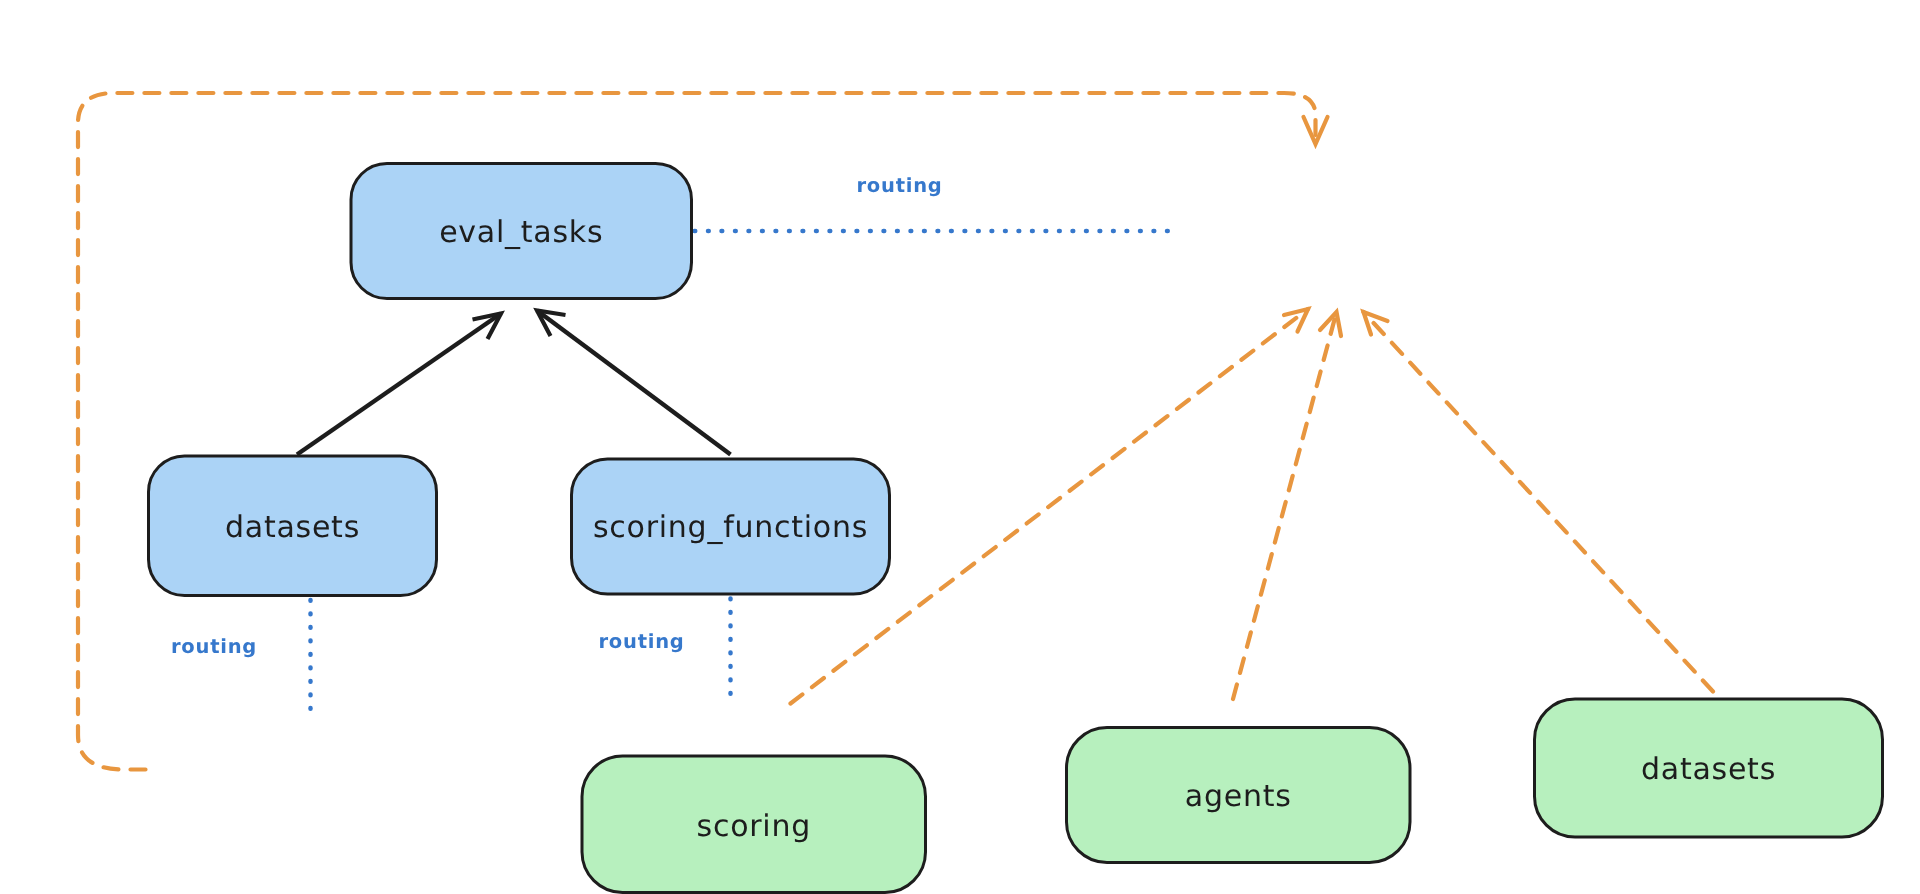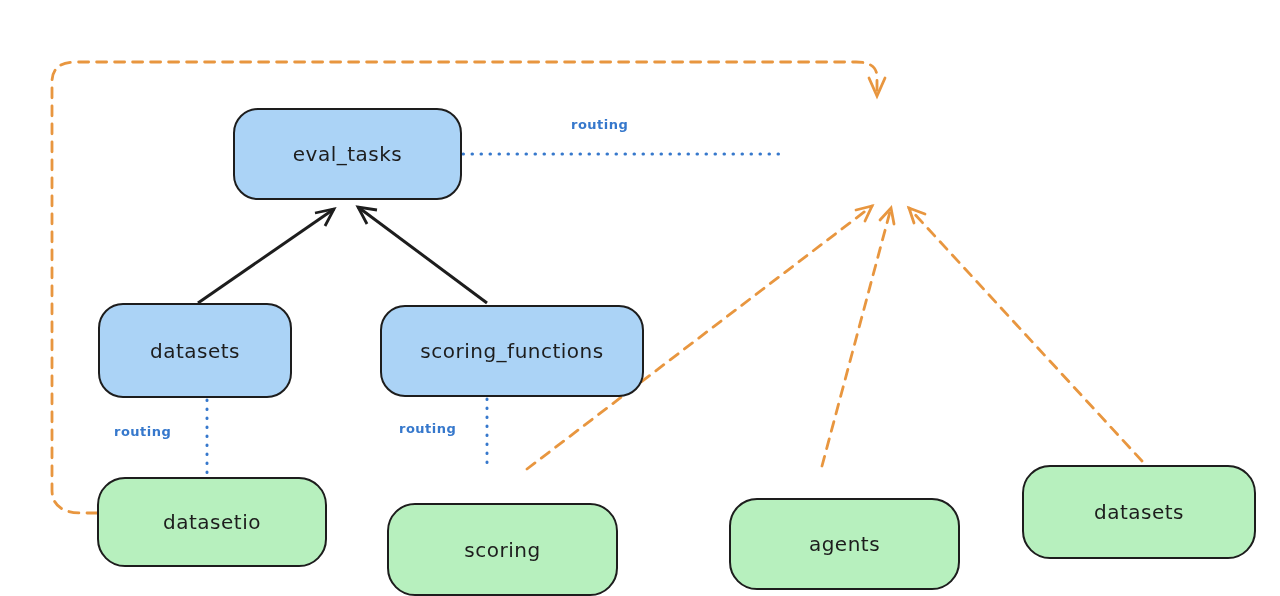--- a/index.html
+++ b/index.html
@@ -77,33 +77,30 @@
 
   <div class="node api" style="left:233px;top:108px;width:229px;height:92px;">
     <span>eval_tasks</span>
   </div>
 
 
   <div class="node api" style="left:98px;top:303px;width:194px;height:95px;">
     <span>datasets</span>
   </div>
 
-  <div class="node api" style="left:380px;top:305px;width:264px;height:92px;">
+  <div class="node api" style="left:380px;top:305px;width:214px;height:92px;">
     <span>scoring_functions</span>
   </div>
 
-  <div class="node provider" style="left:97px;top:477px;width:230px;height:90px;">
-    <span>datasetio</span>
-  </div>
 
   <div class="node provider" style="left:387px;top:471px;width:231px;height:93px;margin-top:32px;">
     <span>scoring</span>
   </div>
 
-  <div class="node provider" style="left:710px;top:498px;width:231px;height:92px;margin-left:19px;">
+  <div class="node provider" style="left:710px;top:484px;width:231px;height:92px;">
     <span>agents</span>
   </div>
 
   <div class="node provider" style="left:1022px;top:465px;width:234px;height:94px;">
     <span>datasets</span>
   </div>
 
   <div class="edge-label" style="left:571px;top:117px;">routing</div>
   <div class="edge-label" style="left:114px;top:424px;">routing</div>
   <div class="edge-label" style="left:399px;top:421px;">routing</div>

